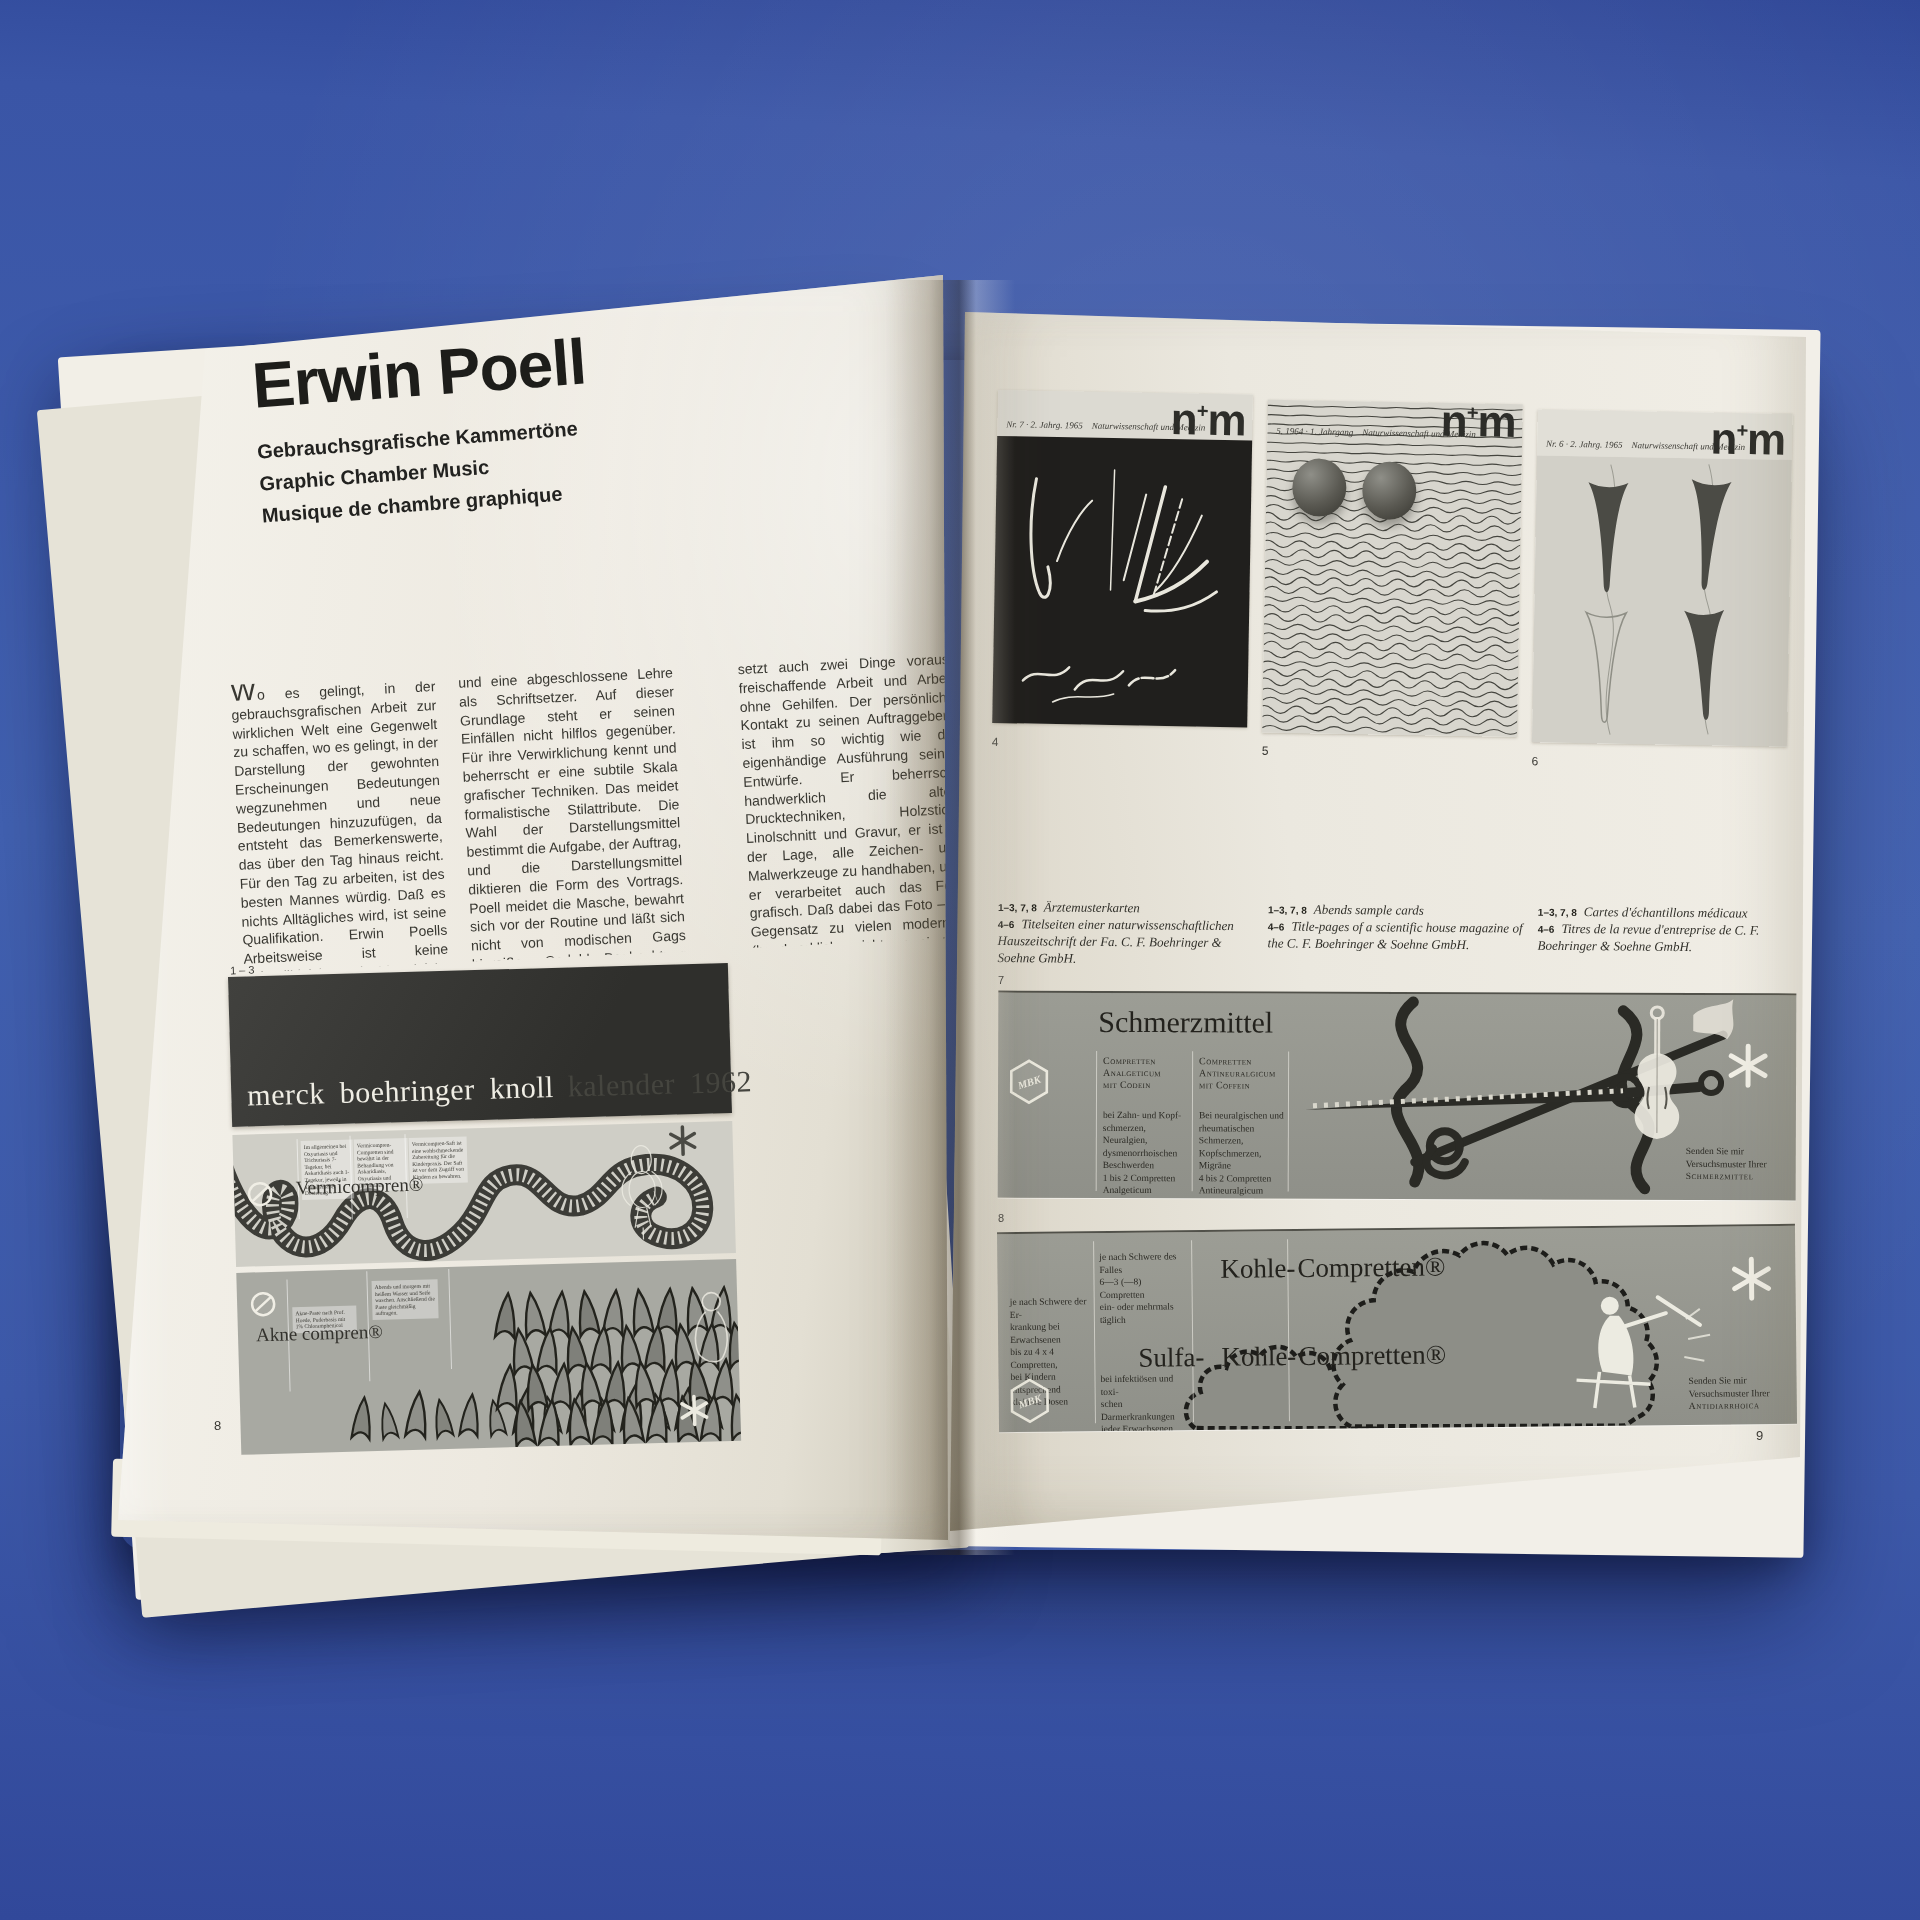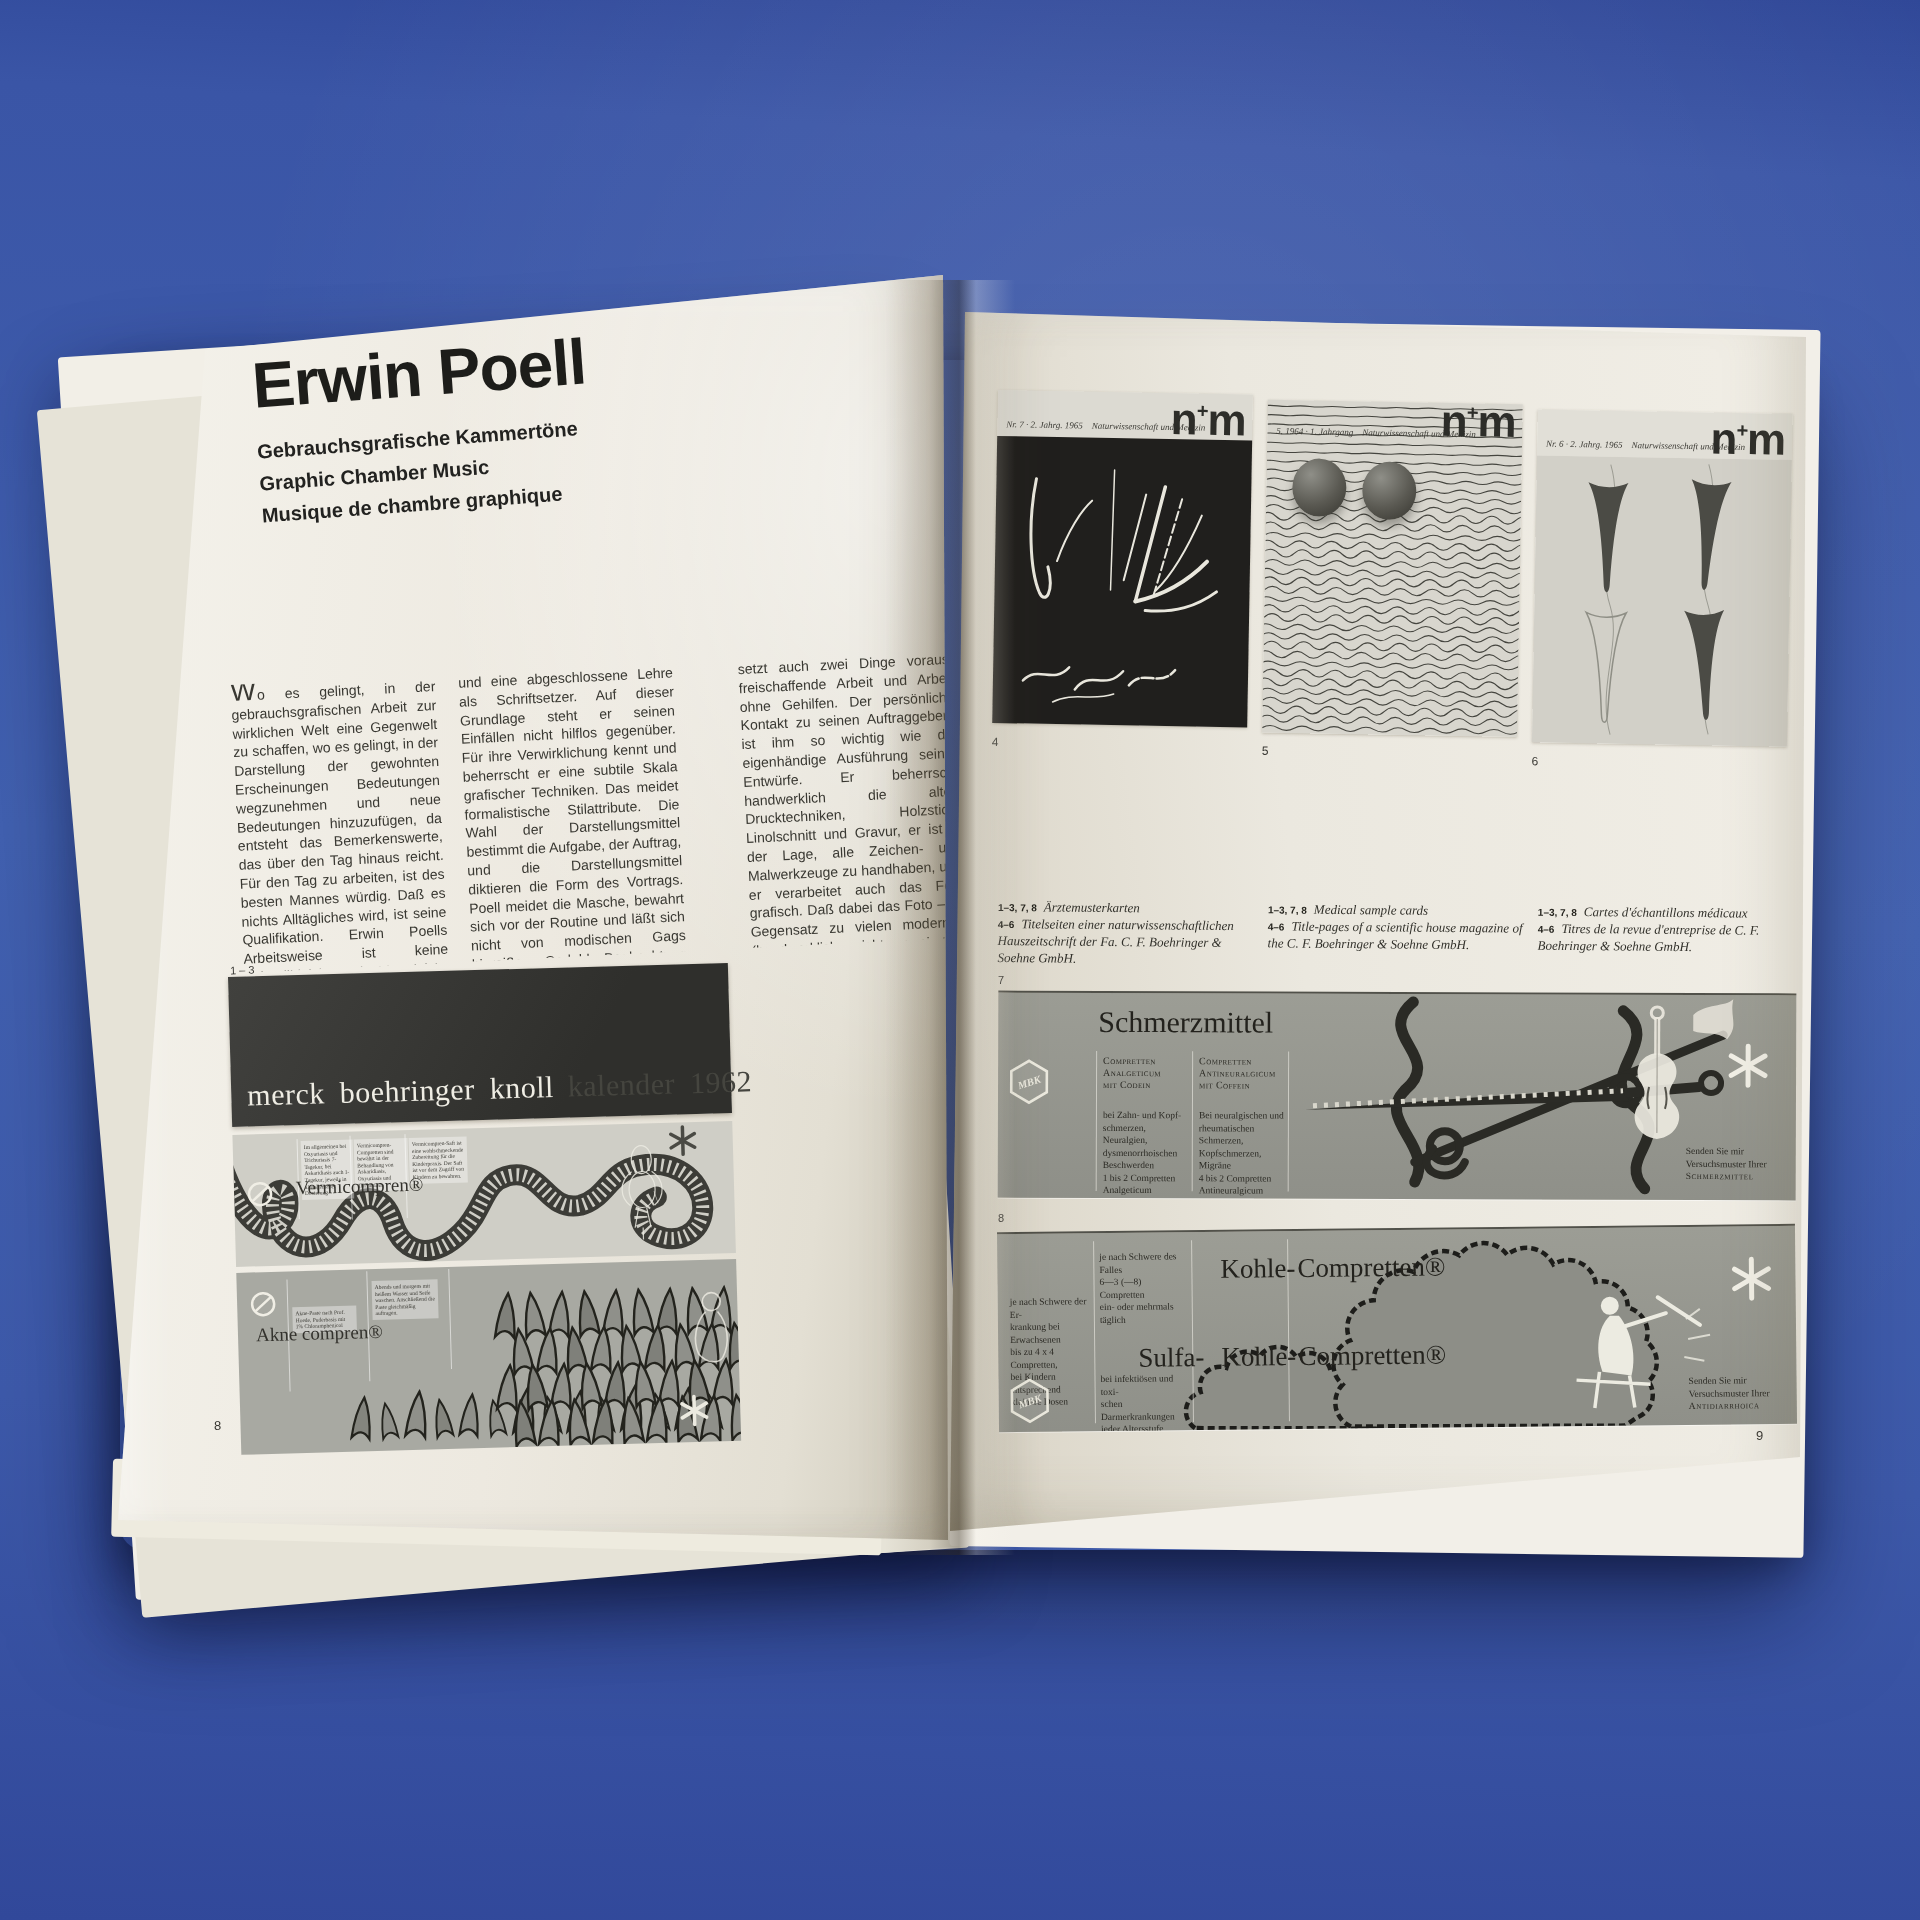--- a/index.html
+++ b/index.html
@@ -334,21 +334,21 @@
         <div class="cov-label">6</div>
       </div>
     </div>
 
     <div class="rp-caps">
       <div class="cap" style="left:48px;">
         <div><b>1–3, 7, 8</b><span>Ärztemusterkarten</span></div>
         <div><b>4–6</b><span>Titelseiten einer naturwissenschaftlichen Hauszeitschrift der Fa. C. F. Boehringer &amp; Soehne GmbH.</span></div>
       </div>
       <div class="cap" style="left:318px;">
-        <div><b>1–3, 7, 8</b><span>Medical sample cards</span></div>
+        <div><b>1–3, 7, 8</b><span>Abends sample cards</span></div>
         <div><b>4–6</b><span>Title-pages of a scientific house magazine of the C. F. Boehringer &amp; Soehne GmbH.</span></div>
       </div>
       <div class="cap" style="left:588px;">
         <div><b>1–3, 7, 8</b><span>Cartes d'échantillons médicaux</span></div>
         <div><b>4–6</b><span>Titres de la revue d'entreprise de C. F. Boehringer &amp; Soehne GmbH.</span></div>
       </div>
     </div>
 
     <div class="rp-fig" style="left:48px;top:664px;">7</div>
 
@@ -442,21 +442,21 @@
 kleinere Dosen</div>
       <svg class="mbk" style="left:10px;top:144px;" viewBox="0 0 40 44">
         <polygon points="20,2 37,12 37,32 20,42 3,32 3,12" fill="rgba(255,255,255,.07)" stroke="#eceadf" stroke-width="2.5"></polygon>
         <text x="20" y="26" text-anchor="middle" transform="rotate(-18 20 22)" style="font:italic bold 10px var(--serif);fill:#eceadf;">MBK</text>
       </svg>
       <div class="p-body" style="left:102px;top:18px;width:86px;">je nach Schwere des Falles
 6—3 (—8) Compretten
 ein- oder mehrmals täglich</div>
       <div class="p-body" style="left:102px;top:140px;width:86px;">bei infektiösen und toxi-
 schen Darmerkrankungen
-jeder Altersstufe</div>
+jeder Erwachsenen</div>
       <div class="headline" style="left:223px;top:22px;"><span>Kohle-</span></div>
       <div class="headline" style="left:300px;top:22px;"><span>Compretten®</span></div>
       <div class="headline" style="left:140px;top:110px;"><span>Sulfa-</span></div>
       <div class="headline" style="left:223px;top:110px;"><span>Kohle-</span></div>
       <div class="headline" style="left:300px;top:110px;"><span>Compretten®</span></div>
       <div class="ast" style="left:732px;top:30px;">
           <i style="background:#f1efe6;"></i>
           <i style="background:#f1efe6;"></i>
           <i style="background:#f1efe6;"></i>
         </div>

